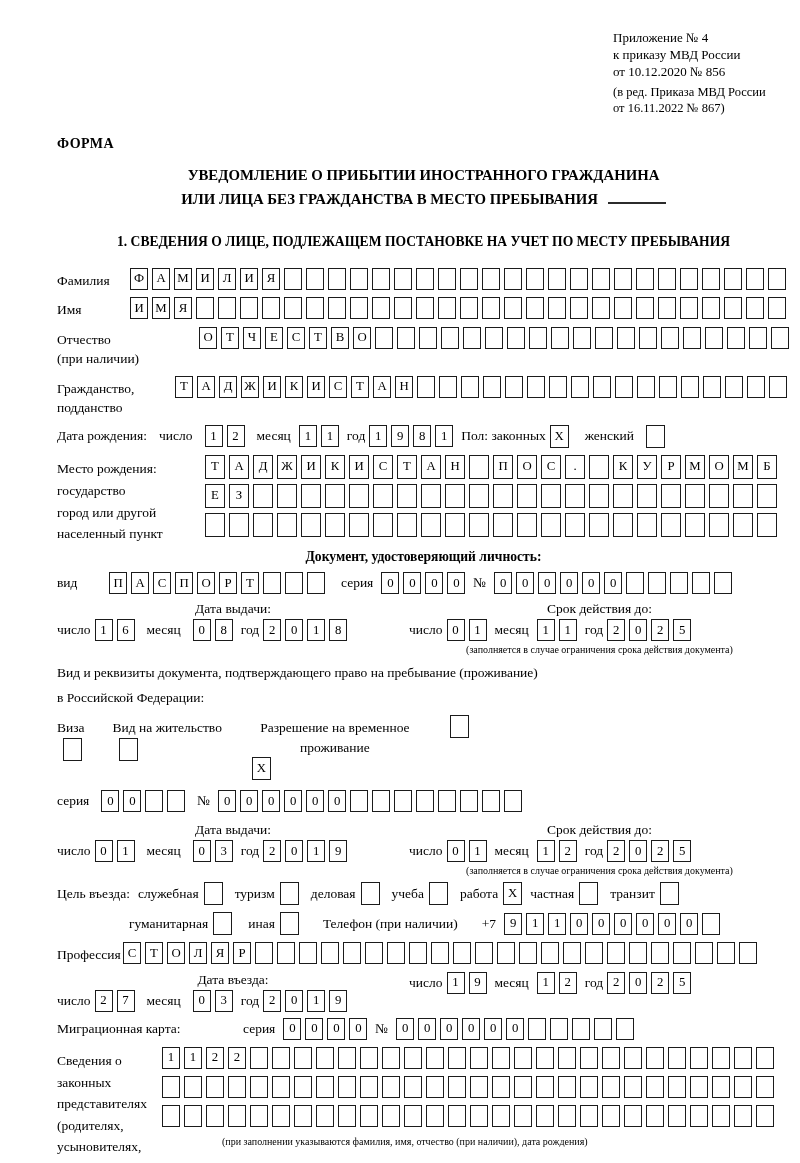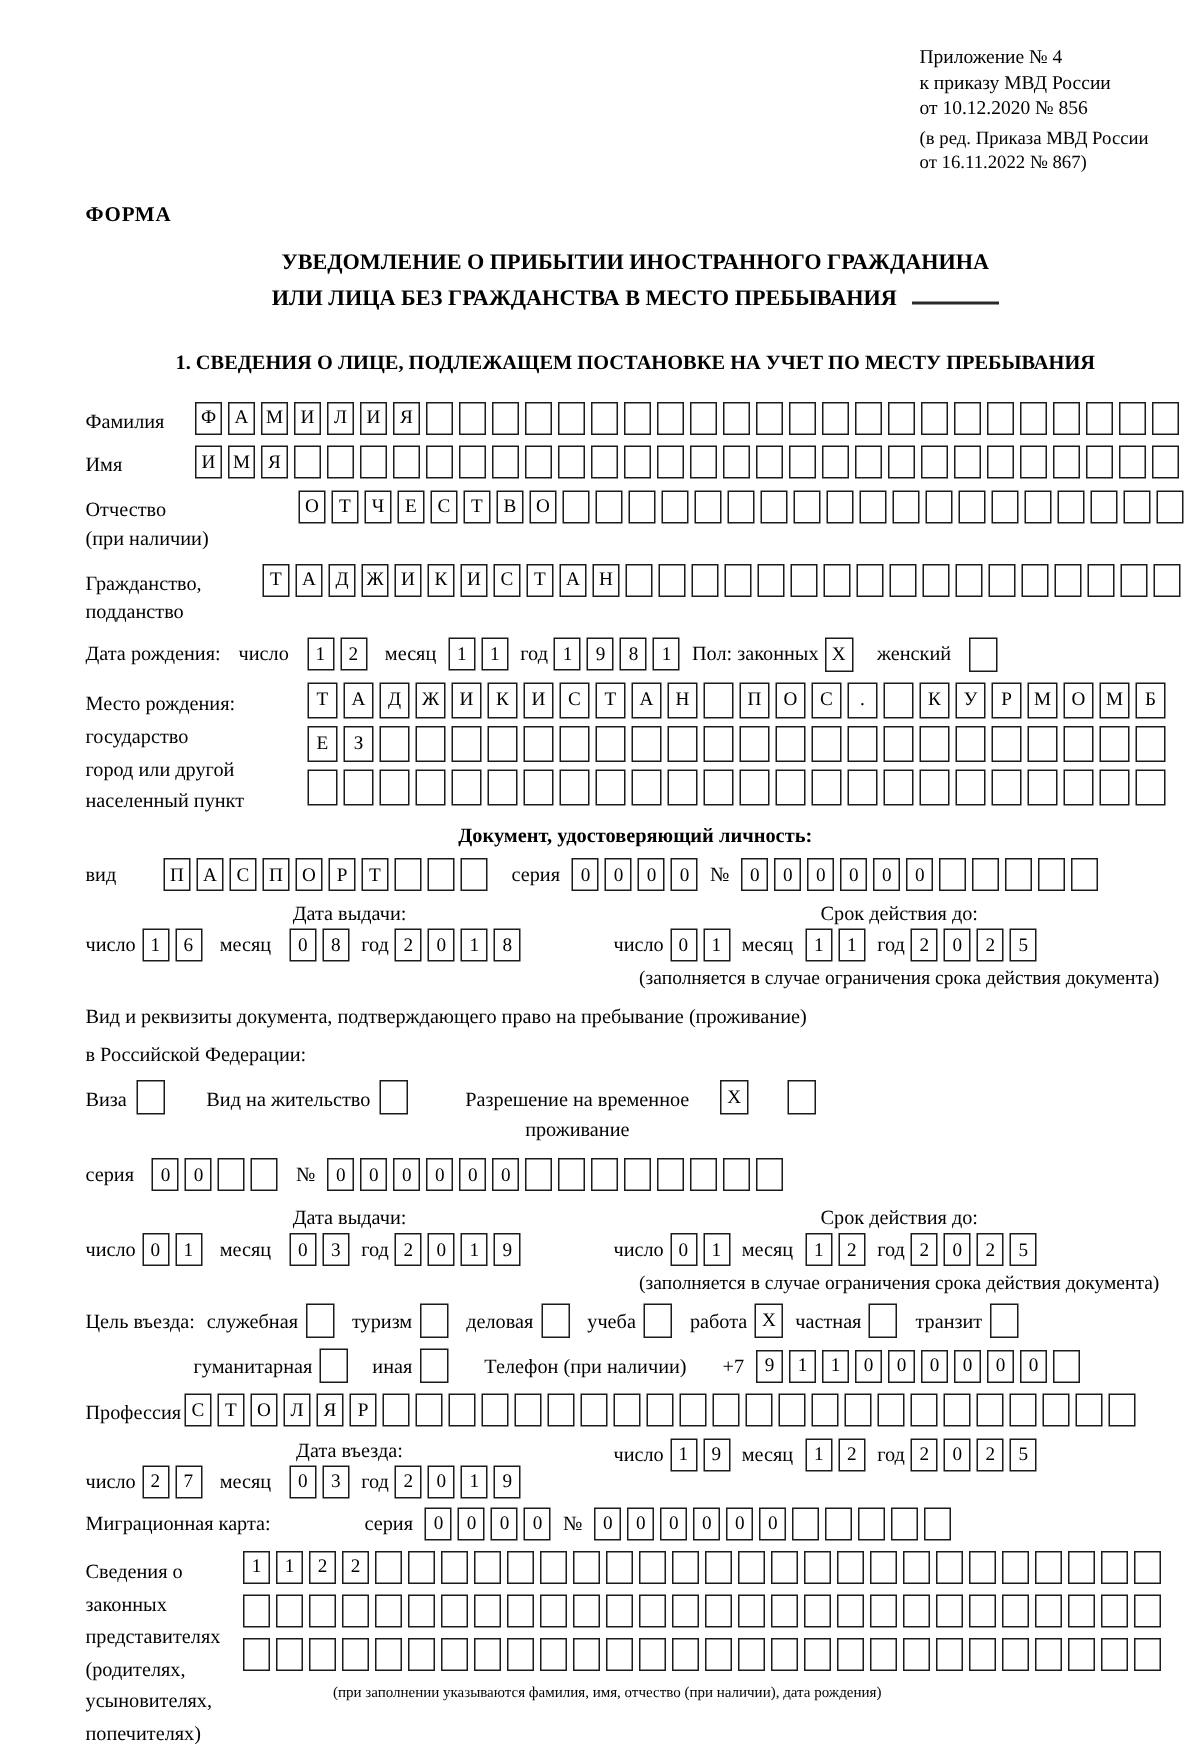--- a/index.html
+++ b/index.html
@@ -46,27 +46,27 @@
 
   .doc-title{font-weight:bold;text-align:center;margin:4px 0 7px 0;font-size:13.6px;}
 
   
   .daterow{display:flex;margin-bottom:6px;}
   .datecol{display:flex;flex-direction:column;}
   .datecol.left{width:352px;flex:none;}
   .datecol.right{flex:1;}
   .datetitle{text-align:center;margin-bottom:2px;}
   .dateline{display:flex;align-items:center;}
-  .datenote{font-size:13px;text-align:center;margin-top:3px;}
+  .datenote{font-size:10px;text-align:center;margin-top:3px;}
 
   .intro{line-height:1.85;}
 
   
   .opts{display:flex;align-items:flex-start;margin:4px 0 10px 0;}
-  .opt{display:flex;align-items:flex-start;}
+  .opt{display:flex;align-items:flex-start;flex-direction:column;}
   .opt .olbl{line-height:1.45;padding-top:3px;}
   .opt .center{width:178px;text-align:center;}
   .opt .cells{margin-left:6px;}
 
   
   .popt{display:flex;align-items:center;}
   .popt .cells{margin-left:5px;}
 
   
   .reps{display:flex;margin-top:2px;}

